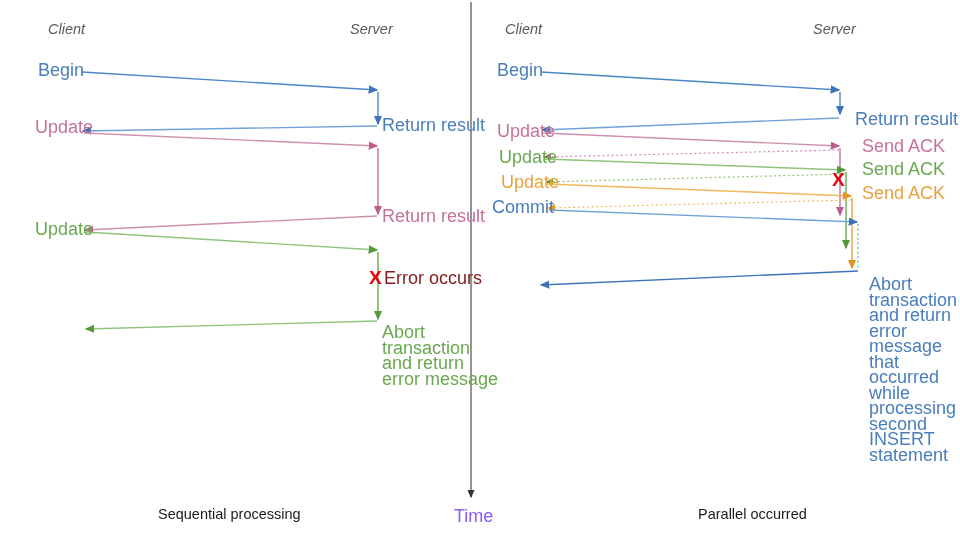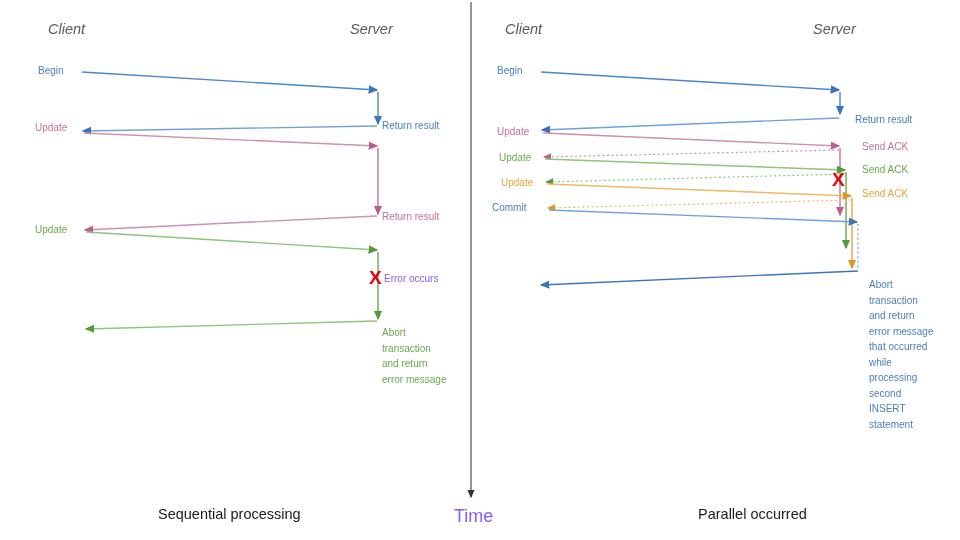--- a/index.html
+++ b/index.html
@@ -18,21 +18,21 @@
   svg.layer {
     position: absolute;
     left: 0;
     top: 0;
     width: 960px;
     height: 540px;
   }
   .lbl {
     position: absolute;
     font-family: "Liberation Sans", sans-serif;
-    font-size: 10px;
+    font-size: 18px;
     line-height: 15.5px;
     white-space: pre;
     letter-spacing: 0px;
   }
   .lbl.wrap { white-space: pre-line; margin-top: 12px; }
   .hdr {
     font-style: italic;
     font-size: 14.5px;
     color: #595959;
   }
@@ -142,21 +142,21 @@
   <div class="lbl hdr" style="left:350px; top:22px;">Server</div>
 
   <div class="lbl" style="left:38px; top:63px; color:#4a7ebb;">Begin</div>
   <div class="lbl" style="left:35px; top:120px; color:#c4729a;">Update</div>
   <div class="lbl" style="left:35px; top:222px; color:#6aa84f;">Update</div>
 
   <div class="lbl" style="left:382px; top:118px; color:#4a7ebb;">Return result</div>
   <div class="lbl" style="left:382px; top:209px; color:#c4729a;">Return result</div>
 
   <div class="xmark" style="left:369px; top:268px;">X</div>
-  <div class="lbl" style="left:384px; top:271px; color:#8b5cf6;">Error occurs</div>
+  <div class="lbl" style="left:384px; top:271px; color:#7f1d1d;">Error occurs</div>
 
   <div class="lbl wrap" style="left:382px; top:313px; color:#6aa84f;">Abort
 transaction
 and return
 error message</div>
 
   <div class="lbl caption" style="left:158px; top:507px;">Sequential processing</div>
 
   <div class="lbl time-lbl" style="left:454px; top:509px;">Time</div>
 

